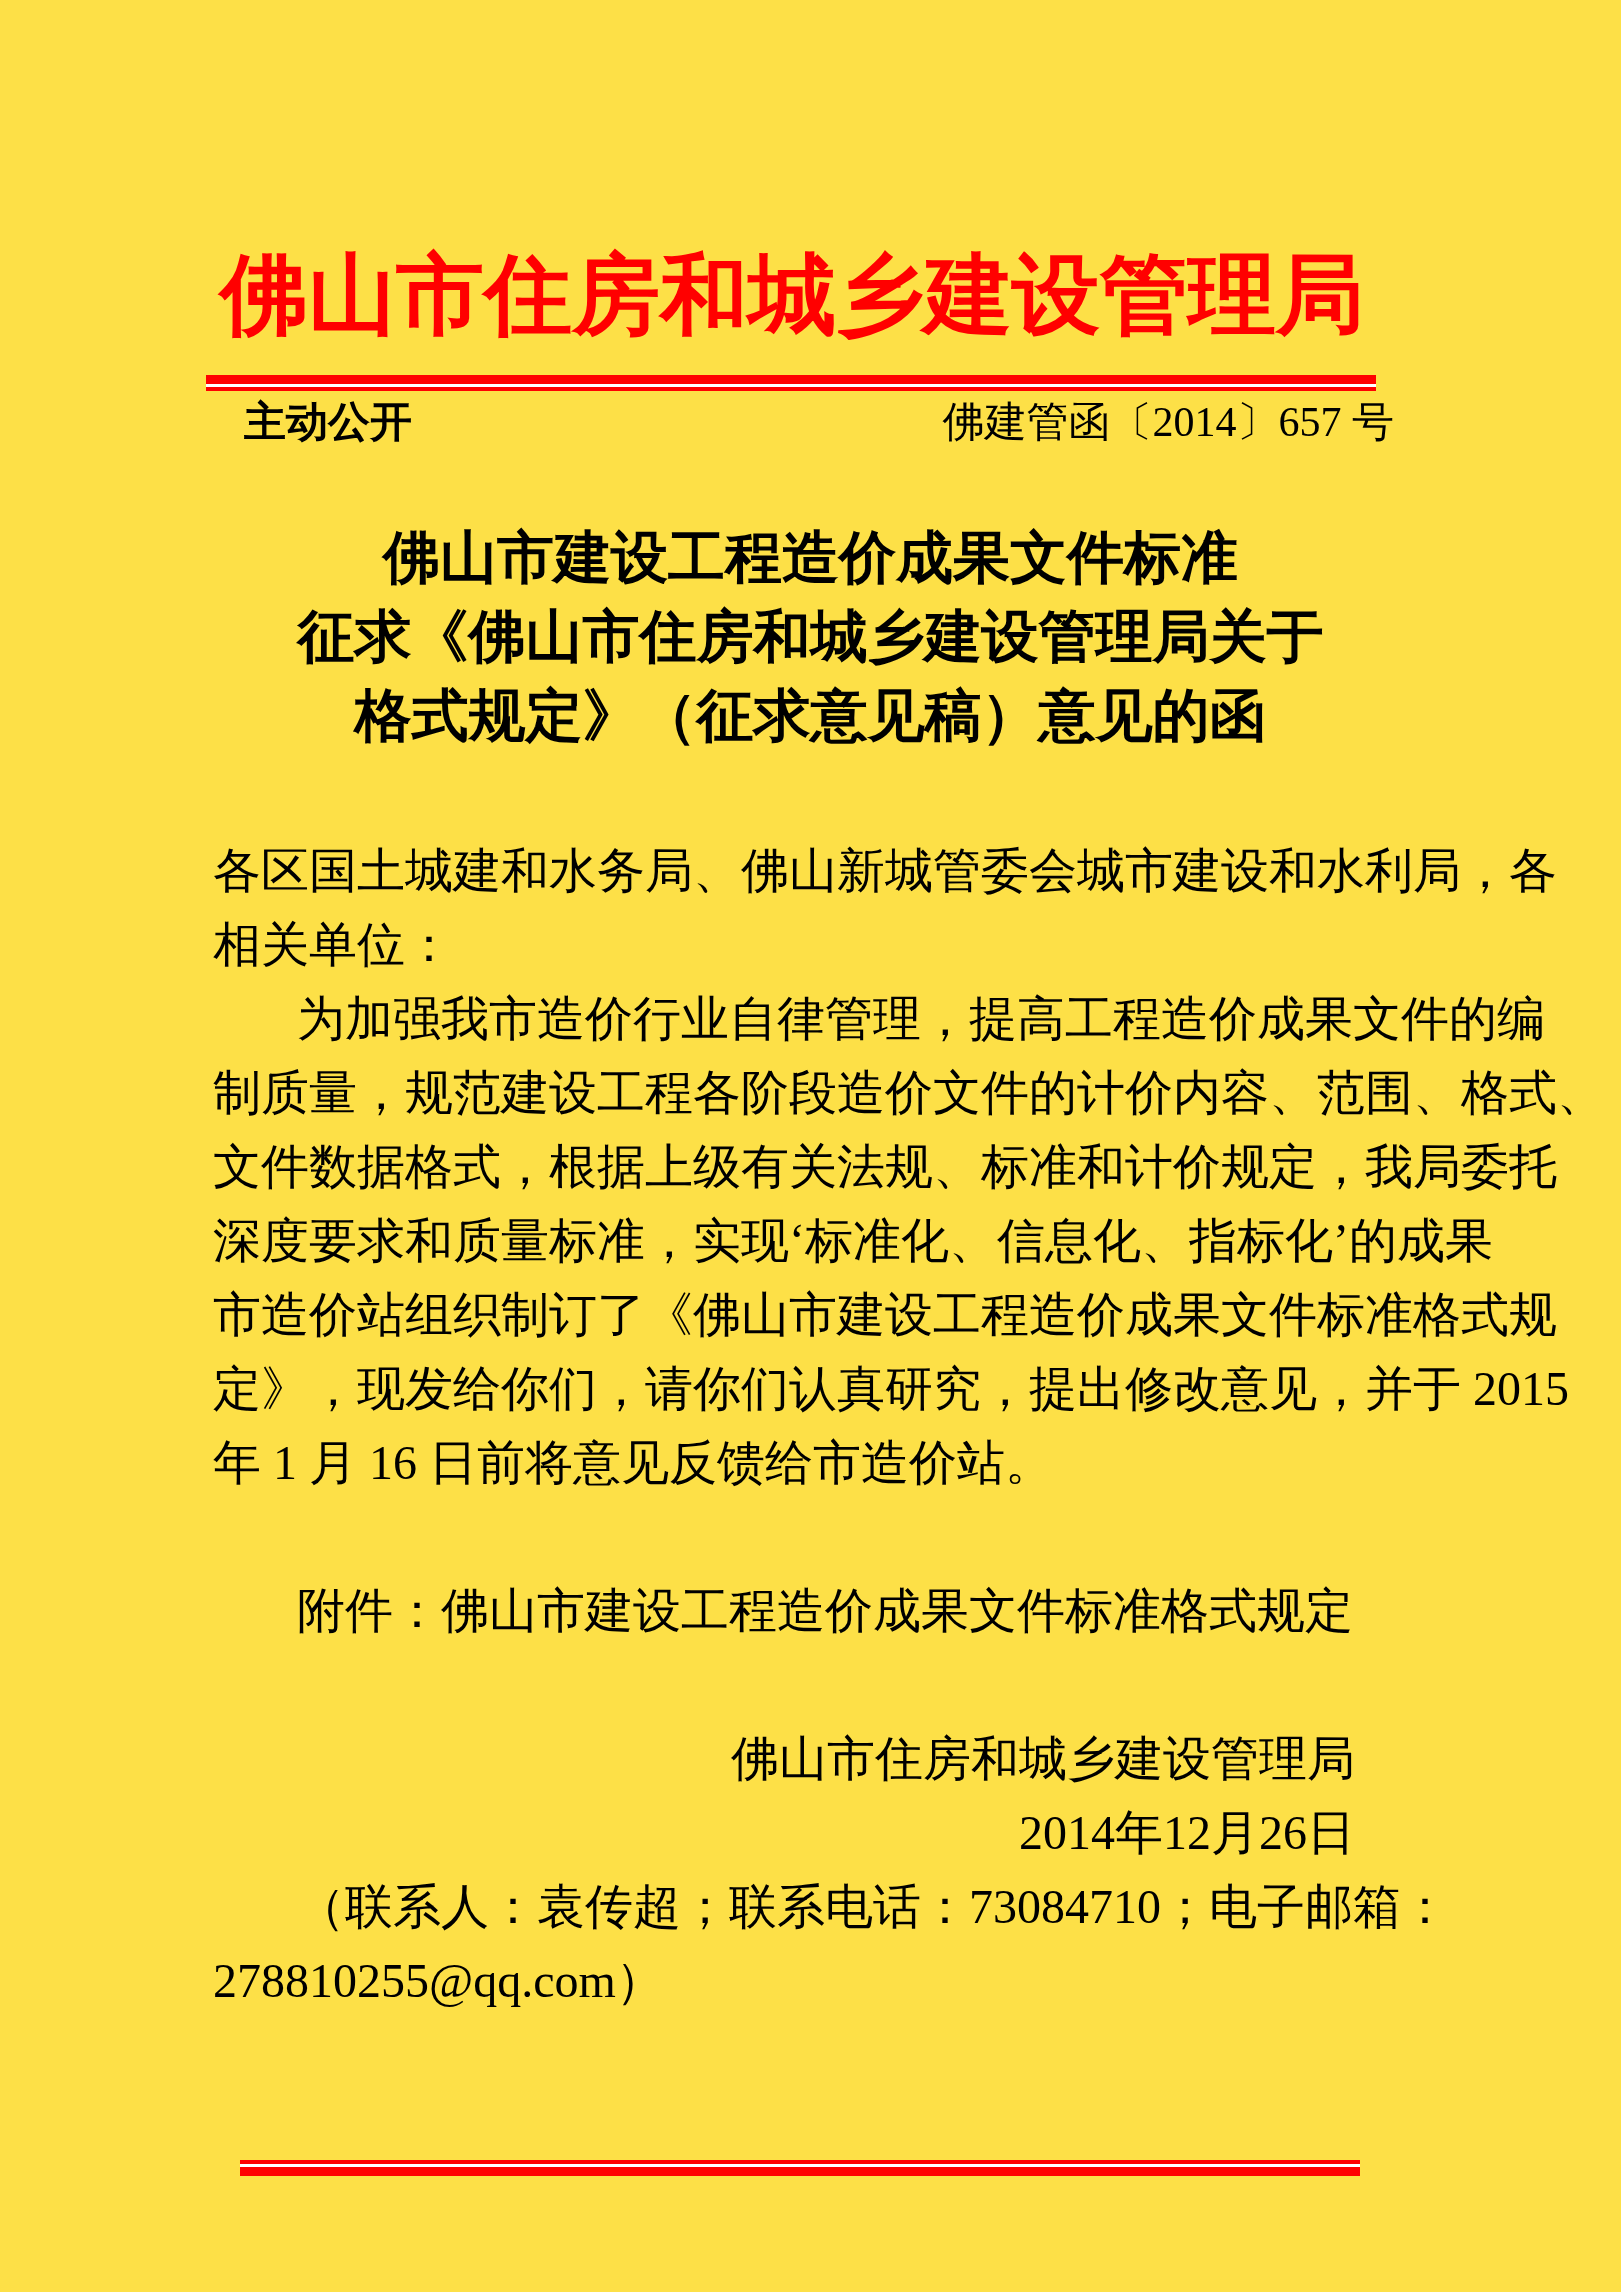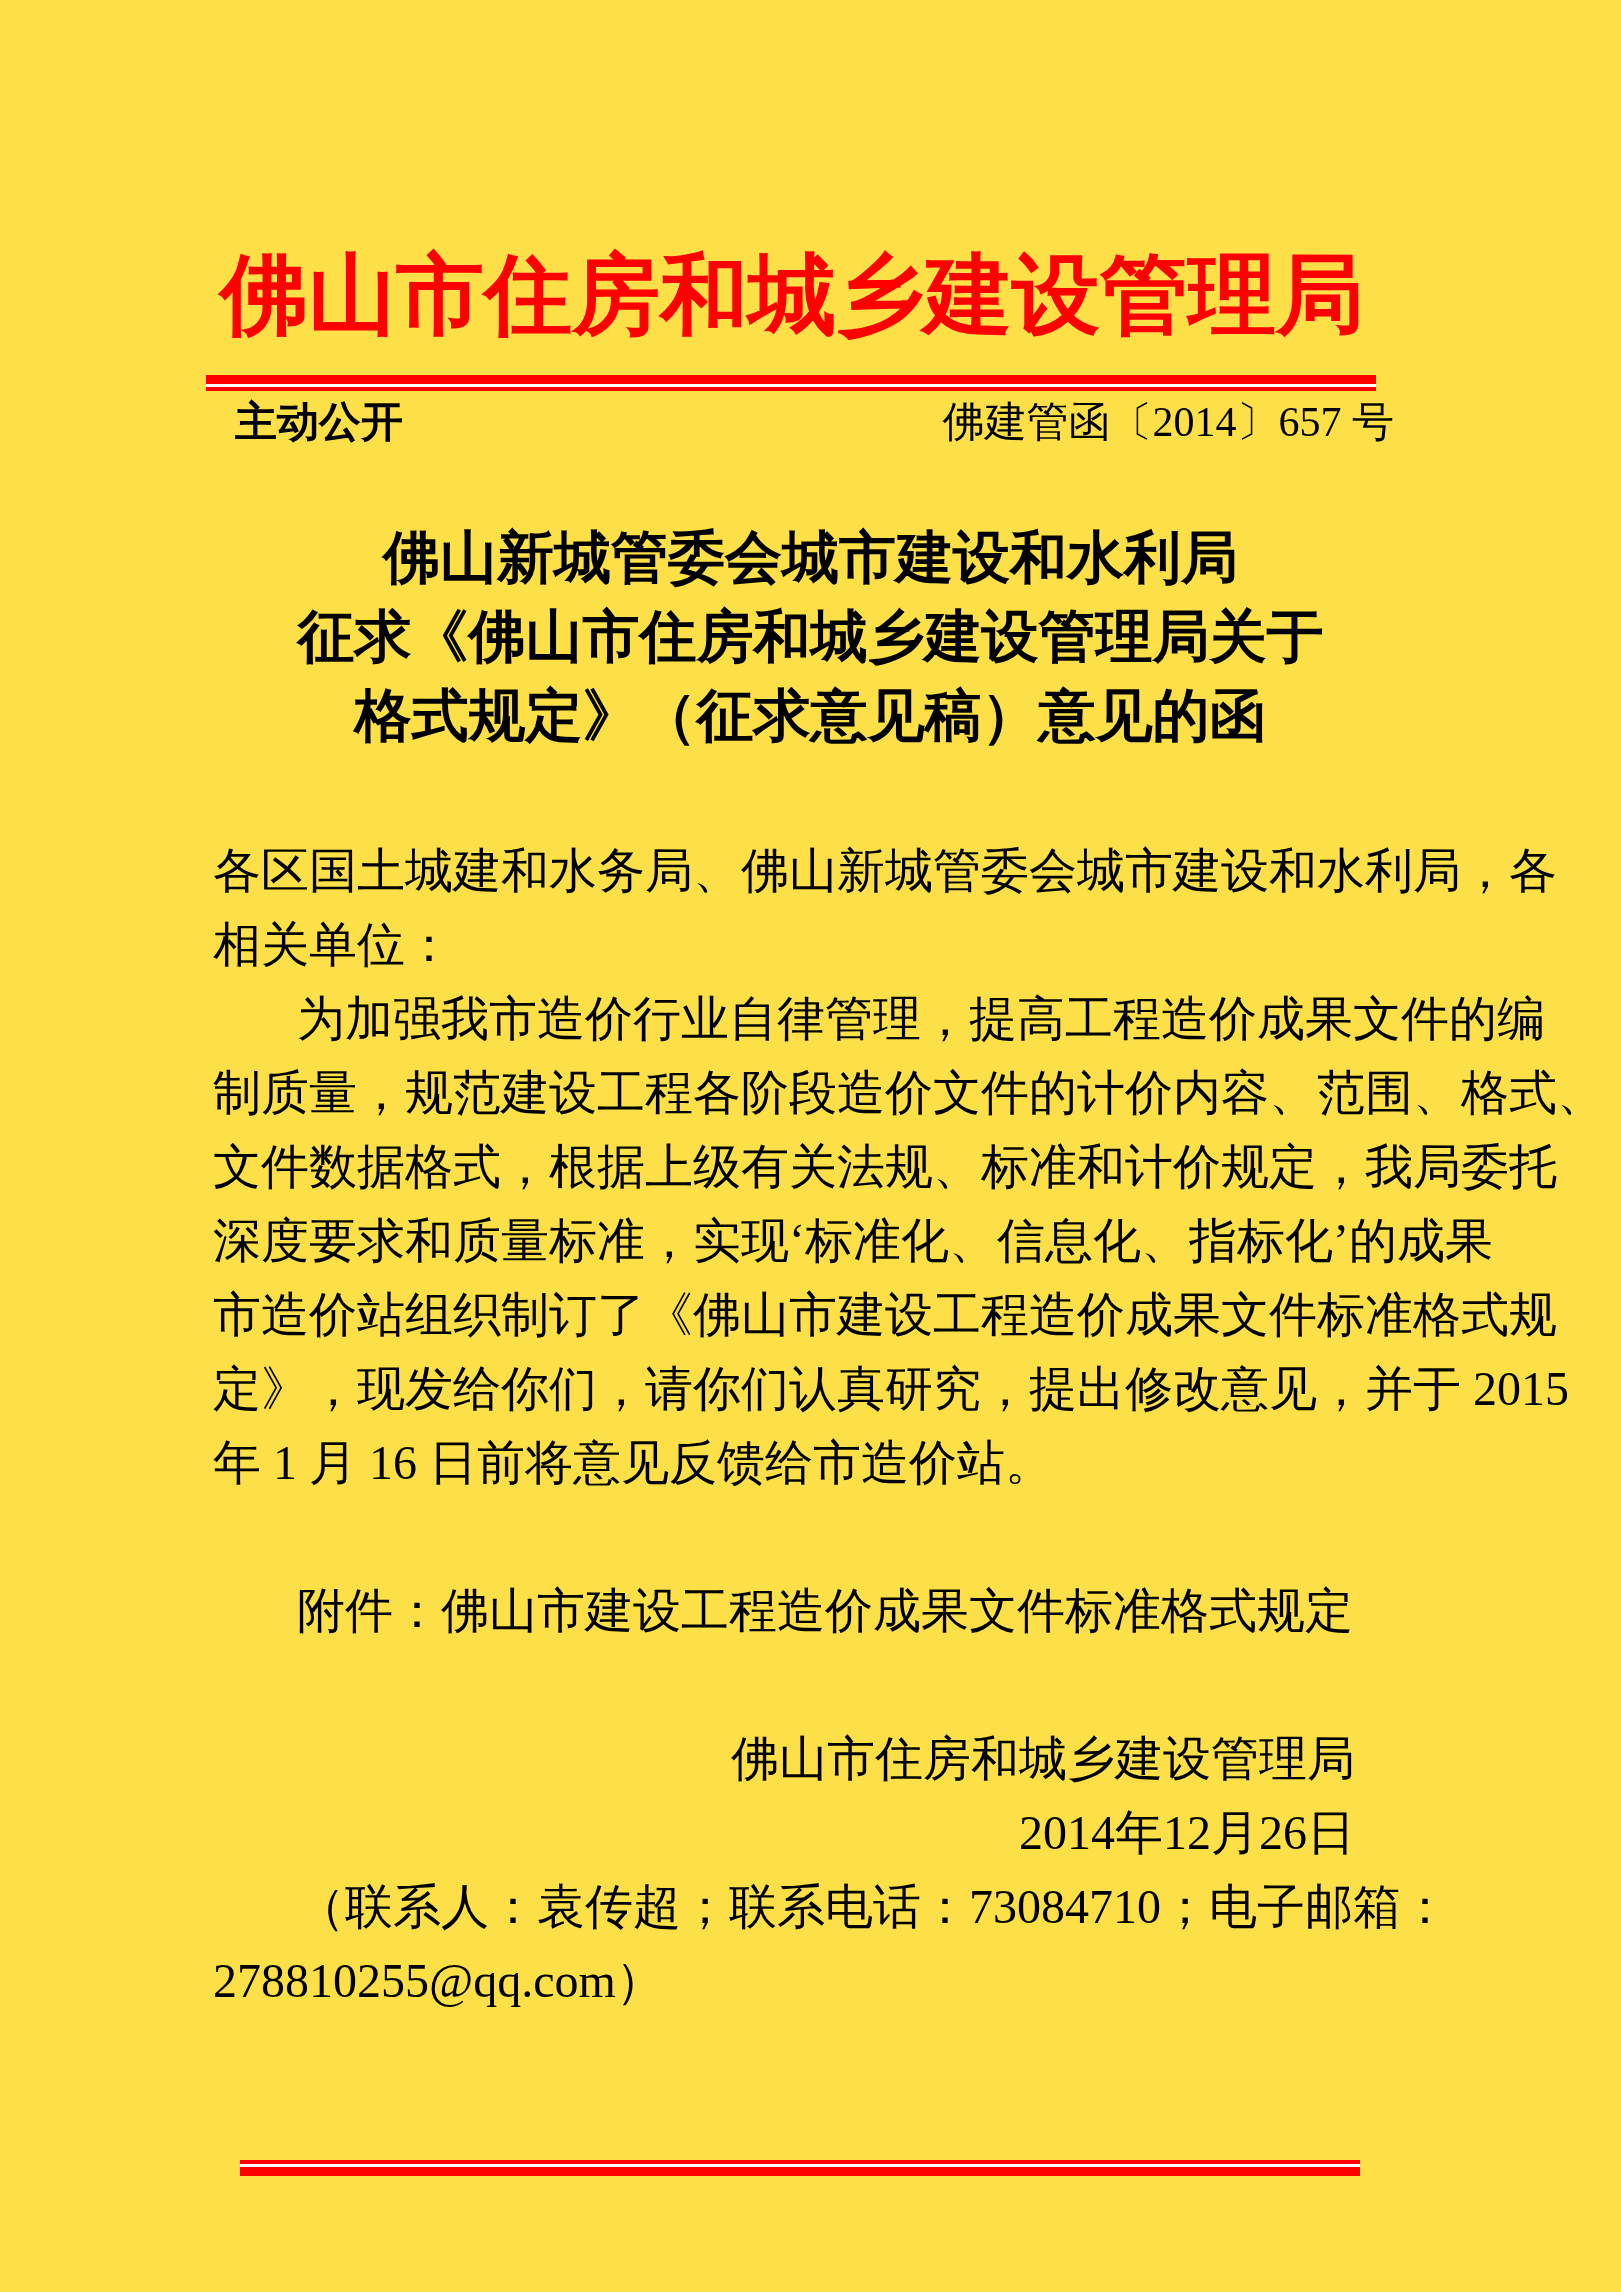--- a/index.html
+++ b/index.html
@@ -53,20 +53,21 @@
     display: flex;
     justify-content: space-between;
     align-items: baseline;
   }
   .disclosure {
     font-family: "Liberation Sans", "DejaVu Sans", sans-serif;
     font-weight: bold;
     font-size: 42px;
     line-height: 55px;
     white-space: nowrap;
+    margin-left: 9px;
   }
   .doc-number {
     font-size: 42px;
     line-height: 55px;
     white-space: nowrap;
   }
 
   
   .doc-title {
     position: absolute;
@@ -109,21 +110,21 @@
     <div class="bar bar-gap"></div>
     <div class="bar bar-thin"></div>
   </div>
 
   <div class="info-row">
     <span class="disclosure">主动公开</span>
     <span class="doc-number">佛建管函〔2014〕657 号</span>
   </div>
 
   <div class="doc-title">
-    <div class="title-line">佛山新城管委会城市建设和水利局</div>
+    <div class="title-line">佛山市建设工程造价成果文件标准</div>
     <div class="title-line">征求《佛山市住房和城乡建设管理局关于</div>
     <div class="title-line">格式规定》（征求意见稿）意见的函</div>
   </div>
 
   <div class="doc-body">
       <div class="bodyline normal">各区国土城建和水务局、佛山新城管委会城市建设和水利局，各</div>
       <div class="bodyline normal">相关单位：</div>
       <div class="bodyline indent">为加强我市造价行业自律管理，提高工程造价成果文件的编</div>
       <div class="bodyline normal">制质量，规范建设工程各阶段造价文件的计价内容、范围、格式、</div>
       <div class="bodyline normal">文件数据格式，根据上级有关法规、标准和计价规定，我局委托</div>

